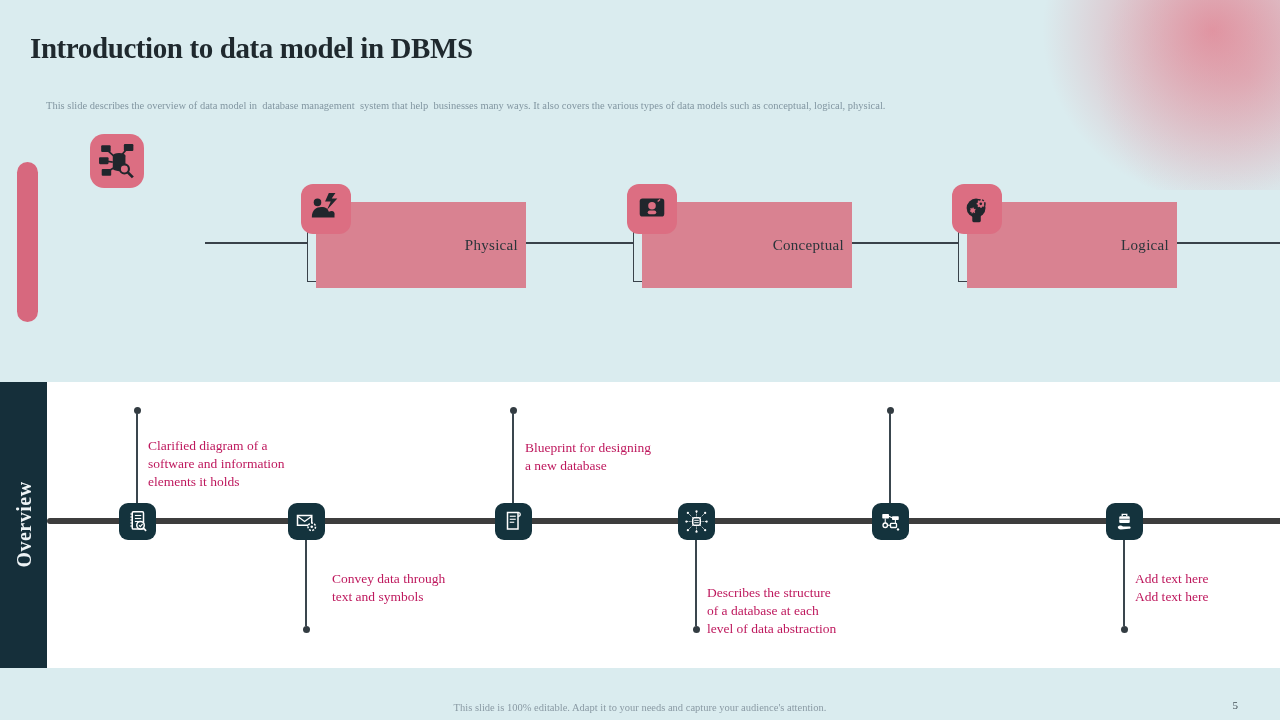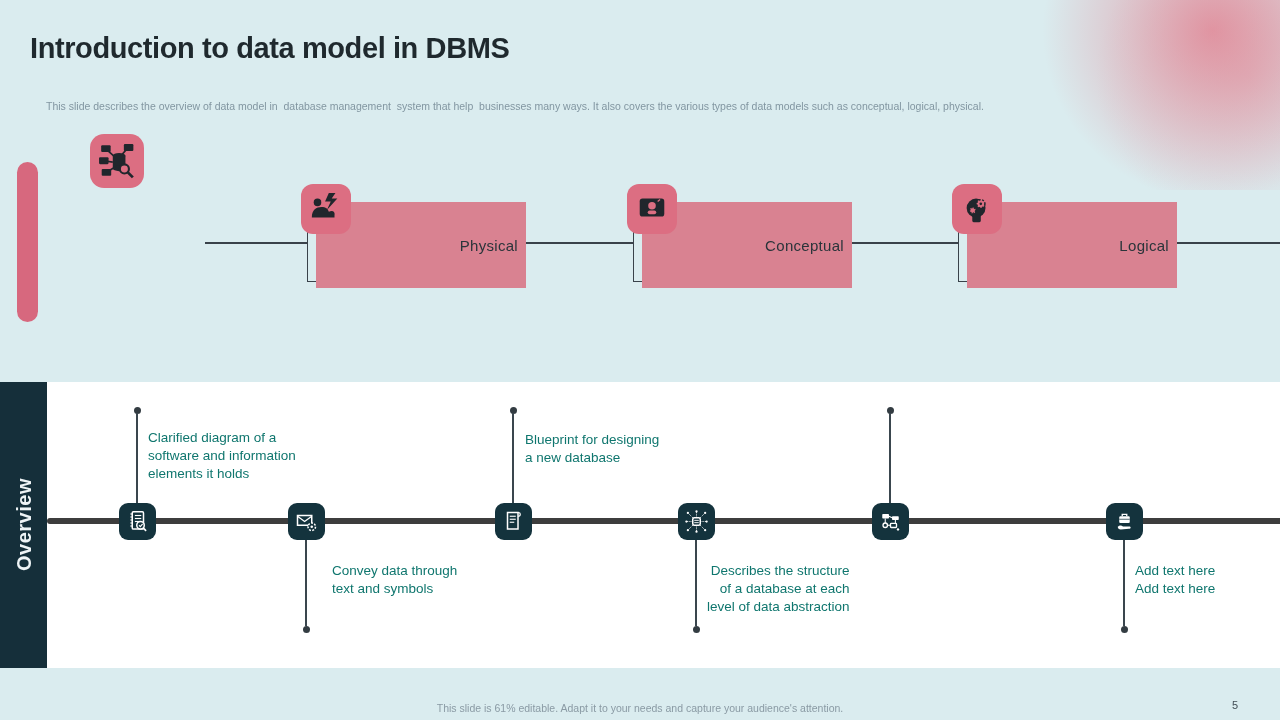--- a/index.html
+++ b/index.html
@@ -1,19 +1,19 @@
 <!DOCTYPE html>
 <html><head>
 <meta charset="utf-8">
 <style>
   html,body{margin:0;padding:0;}
   .slide{
     position:relative;width:1280px;height:720px;overflow:hidden;
     background:#daecef;
-    font-family:Liberation Sans, sans-serif;
+    font-family:Liberation Serif, serif;
   }
   .corner-blur{
     position:absolute;right:0;top:0;width:260px;height:190px;pointer-events:none;
     background:
       radial-gradient(circle at 74% 16%, rgba(228,90,110,0.55) 0%, rgba(228,100,118,0.30) 32%, rgba(228,100,118,0) 68%),
       radial-gradient(circle at 88% 40%, rgba(228,110,128,0.22) 0%, rgba(228,110,128,0) 60%);
   }
   .title{
     position:absolute;left:30px;top:32px;margin:0;
     font-size:29px;font-weight:700;letter-spacing:-0.4px;color:#1f292e;
@@ -61,21 +61,21 @@
     font-size:20px;font-weight:700;color:#eef4f6;letter-spacing:0.5px;
   }
   .tl-line{position:absolute;left:47px;top:518px;width:1233px;height:6px;background:#3d3d3d;border-radius:3px 0 0 3px;}
   .tl-node{
     position:absolute;top:503px;width:37px;height:37px;border-radius:9px;background:#14333d;
     display:flex;align-items:center;justify-content:center;z-index:2;
   }
   .stem{position:absolute;width:1.6px;background:#3a464e;}
   .dot{position:absolute;width:7px;height:7px;border-radius:50%;background:#333c42;}
   .ms-text{
-    position:absolute;font-size:13.5px;line-height:18px;color:#0f766e;white-space:pre-line;
+    position:absolute;font-size:13.5px;line-height:18px;color:#be185d;white-space:pre-line;margin-top:8px;
   }
   .footer-text{
     position:absolute;left:0;top:702px;width:100%;text-align:center;
     font-size:10.5px;color:#8a9aa4;
   }
   .page-num{position:absolute;right:42px;top:699px;font-size:11px;color:#414d55;}
   .i{display:block;}
 </style>
 </head>
 <body>
@@ -204,21 +204,21 @@
         <line x1="13" y1="11" x2="21" y2="11"></line>
           <line x1="13" y1="15" x2="21" y2="15"></line>
         <line x1="13" y1="19" x2="19" y2="19"></line>
       </g>
       <path d="M24,6 c4,0 4,5 0,5" fill="none" stroke="#fff" stroke-width="1.6"></path>
     </svg>
   </div>
 
   <div class="stem" style="left:695px;top:540px;height:86px;"></div>
   <div class="dot" style="left:692.5px;top:626px;"></div>
-  <div class="ms-text" style="left:707px;top:562px;text-align:right;">Describes the structure
+  <div class="ms-text" style="left:707px;top:576px;">Describes the structure
 of a database at each
 level of data abstraction</div>
   <div class="tl-node" style="left:677.5px;">
     <svg class="i" width="27" height="27" viewBox="0 0 36 36" aria-hidden="true">
       <rect x="13" y="13" width="10" height="10" rx="2" fill="none" stroke="#fff" stroke-width="2"></rect>
       <line x1="15" y1="16.5" x2="21" y2="16.5" stroke="#fff" stroke-width="1.2"></line>
       <line x1="15" y1="19.5" x2="21" y2="19.5" stroke="#fff" stroke-width="1.2"></line>
       <g stroke="#fff" stroke-width="1.2" stroke-dasharray="1.5 1.5">
         <line x1="13" y1="13" x2="7" y2="7"></line>
           <line x1="18" y1="13" x2="18" y2="5"></line>
@@ -266,16 +266,16 @@
 Add text here</div>
   <div class="tl-node" style="left:1105.5px;">
     <svg class="i" width="27" height="27" viewBox="0 0 36 36" aria-hidden="true">
       <path d="M15,11 v-2.5 h6 v2.5" fill="none" stroke="#fff" stroke-width="1.8"></path>
       <rect x="11" y="11" width="14" height="9" rx="1.5" fill="#fff"></rect>
       <line x1="11" y1="15" x2="25" y2="15" stroke="#14333d" stroke-width="1"></line>
       <path d="M9,25 C12,22.5 14,23.5 16,24.5 L24,24.5 C27,24.5 27,27.5 24,27.5 L13,28.5 C10.5,28.5 9,27 9,25 Z" fill="#fff"></path>
     </svg>
   </div>
 
-  <div class="footer-text">This slide is 61% editable.  Adapt it to your needs and capture your audience's attention.</div>
+  <div class="footer-text">This slide is 100% editable.  Adapt it to your needs and capture your audience's attention.</div>
   <div class="page-num">5</div>
 
 </div>
 
 </body></html>

